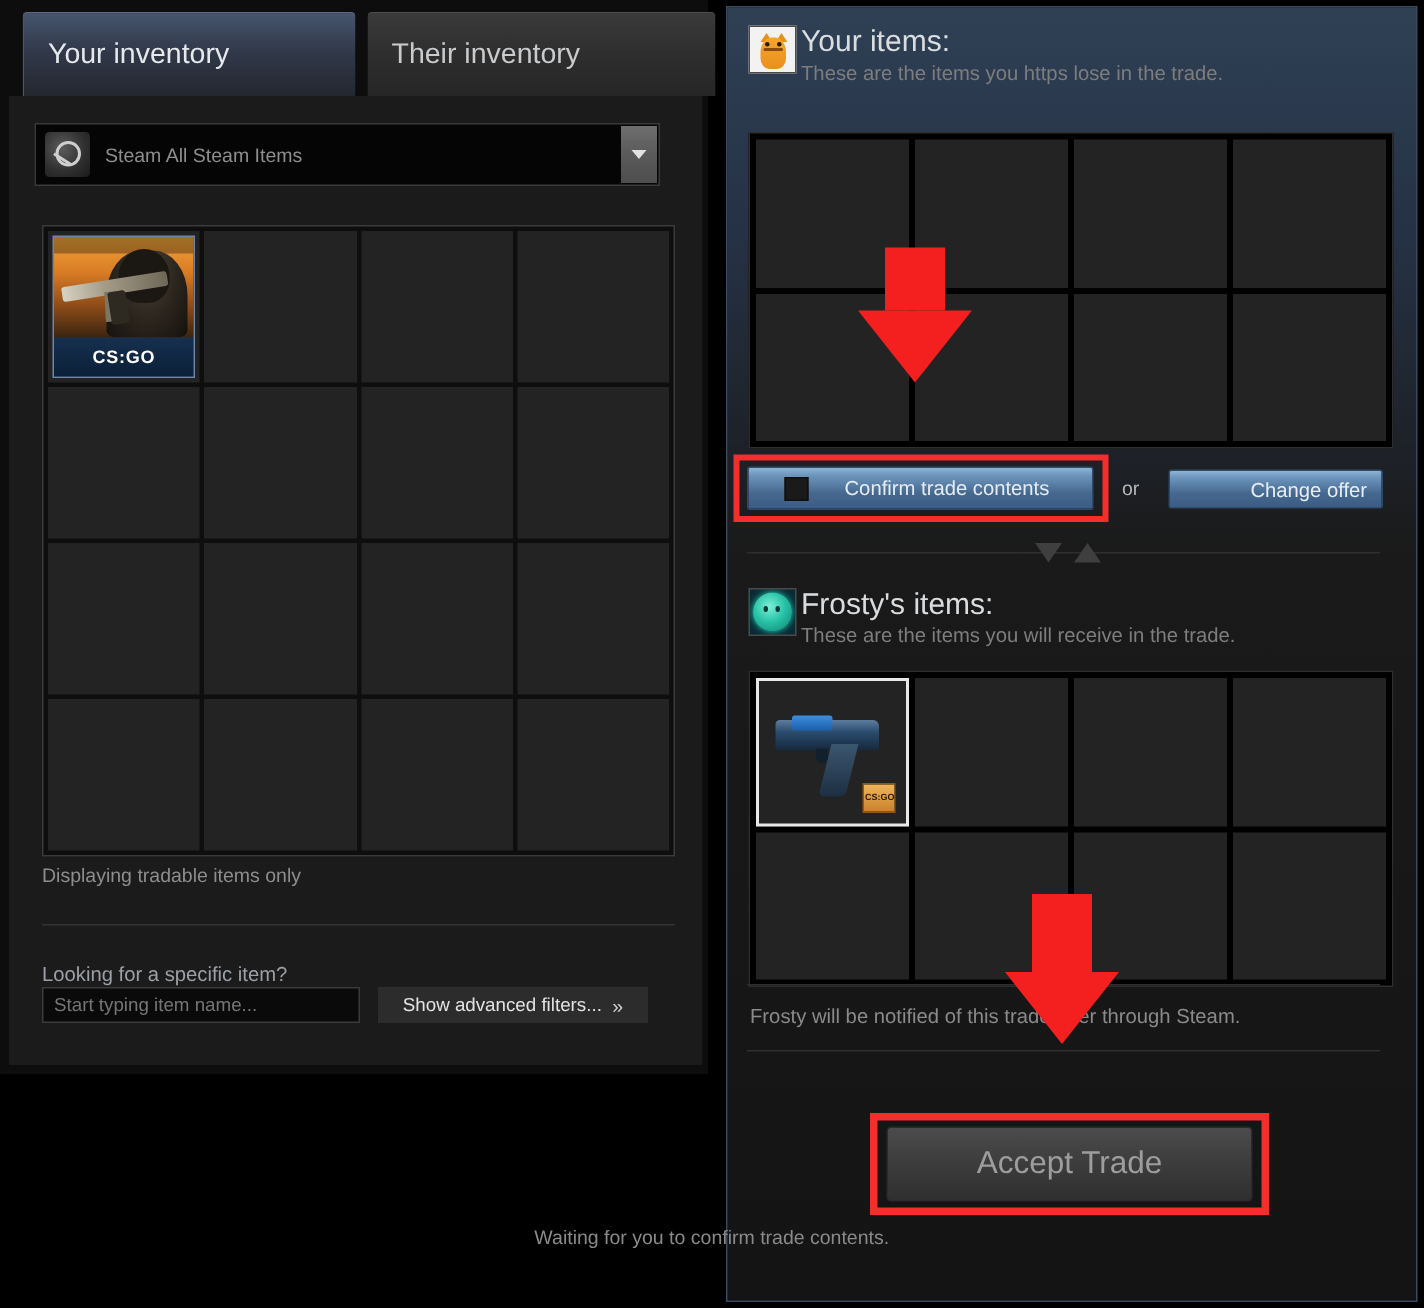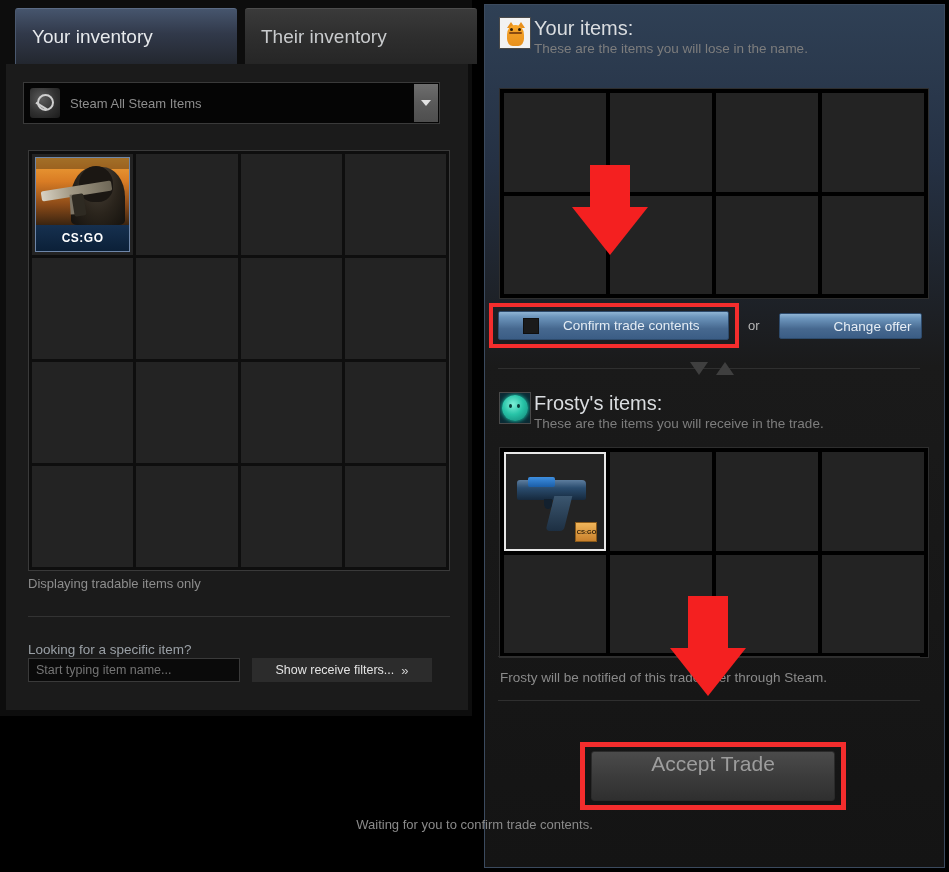--- a/index.html
+++ b/index.html
@@ -286,21 +286,21 @@
   .divider3 { position:absolute; left:498px; top:700px; width:422px; height:1px; background:#2f2f2f; }
 
   .hl-box-accept {
     position:absolute; left:580px; top:742px; width:266px; height:68px;
     border:5px solid #f42d2d;
   }
   .btn-accept {
     position:absolute; left:591px; top:751px; width:244px; height:50px;
     background: linear-gradient(180deg,#4b4b4b 0%,#3c3c3c 50%,#2f2f2f 100%);
     border:1px solid #2a2a2a; border-radius:3px;
-    display:flex; align-items:flex-start; justify-content:center;
+    display:flex; align-items:center; justify-content:center;
     color:#9d9d9d; font-size:21px;
   }
   .waiting-text {
     position:absolute; left:0; top:817px; width:949px; text-align:center;
     font-size:13px; color:#8a8a8a;
   }
 
   
   .ann-arrow { position:absolute; pointer-events:none; }
   .ann-arrow .shaft { background:#f42020; margin:0 auto; }
@@ -368,41 +368,41 @@
         <div class="slot"></div>
         <div class="slot"></div>
         <div class="slot"></div>
       </div>
 
       <div class="tradable-note">Displaying tradable items only</div>
       <div class="hr-line" style="top:552px;"></div>
       <div class="specific-label">Looking for a specific item?</div>
       <input class="search-input" placeholder="Start typing item name..." style="">
       <div class="adv-filters">
-        <span>Show receive filters...</span>
+        <span>Show advanced filters...</span>
         <span class="chev">»</span>
       </div>
 
     </div>
   </div>
 
 
   <div class="right-panel">
 
     <div class="section-head">
       <div class="avatar-box avatar-cat">
         <div class="cat-ear-l"></div>
           <div class="cat-ear-r"></div>
         <div class="cat-body"></div>
         <div class="cat-eyes"></div>
         <div class="cat-stripe"></div>
       </div>
       <div>
         <div class="sec-title">Your items:</div>
-        <div class="sec-sub">These are the items you will lose in the name.</div>
+        <div class="sec-sub">These are the items you https lose in the trade.</div>
       </div>
     </div>
 
     <div class="trade-grid" style="top:83px;">
       <div class="tslot"></div>
       <div class="tslot"></div>
       <div class="tslot"></div>
       <div class="tslot"></div>
       <div class="tslot"></div>
       <div class="tslot"></div>

